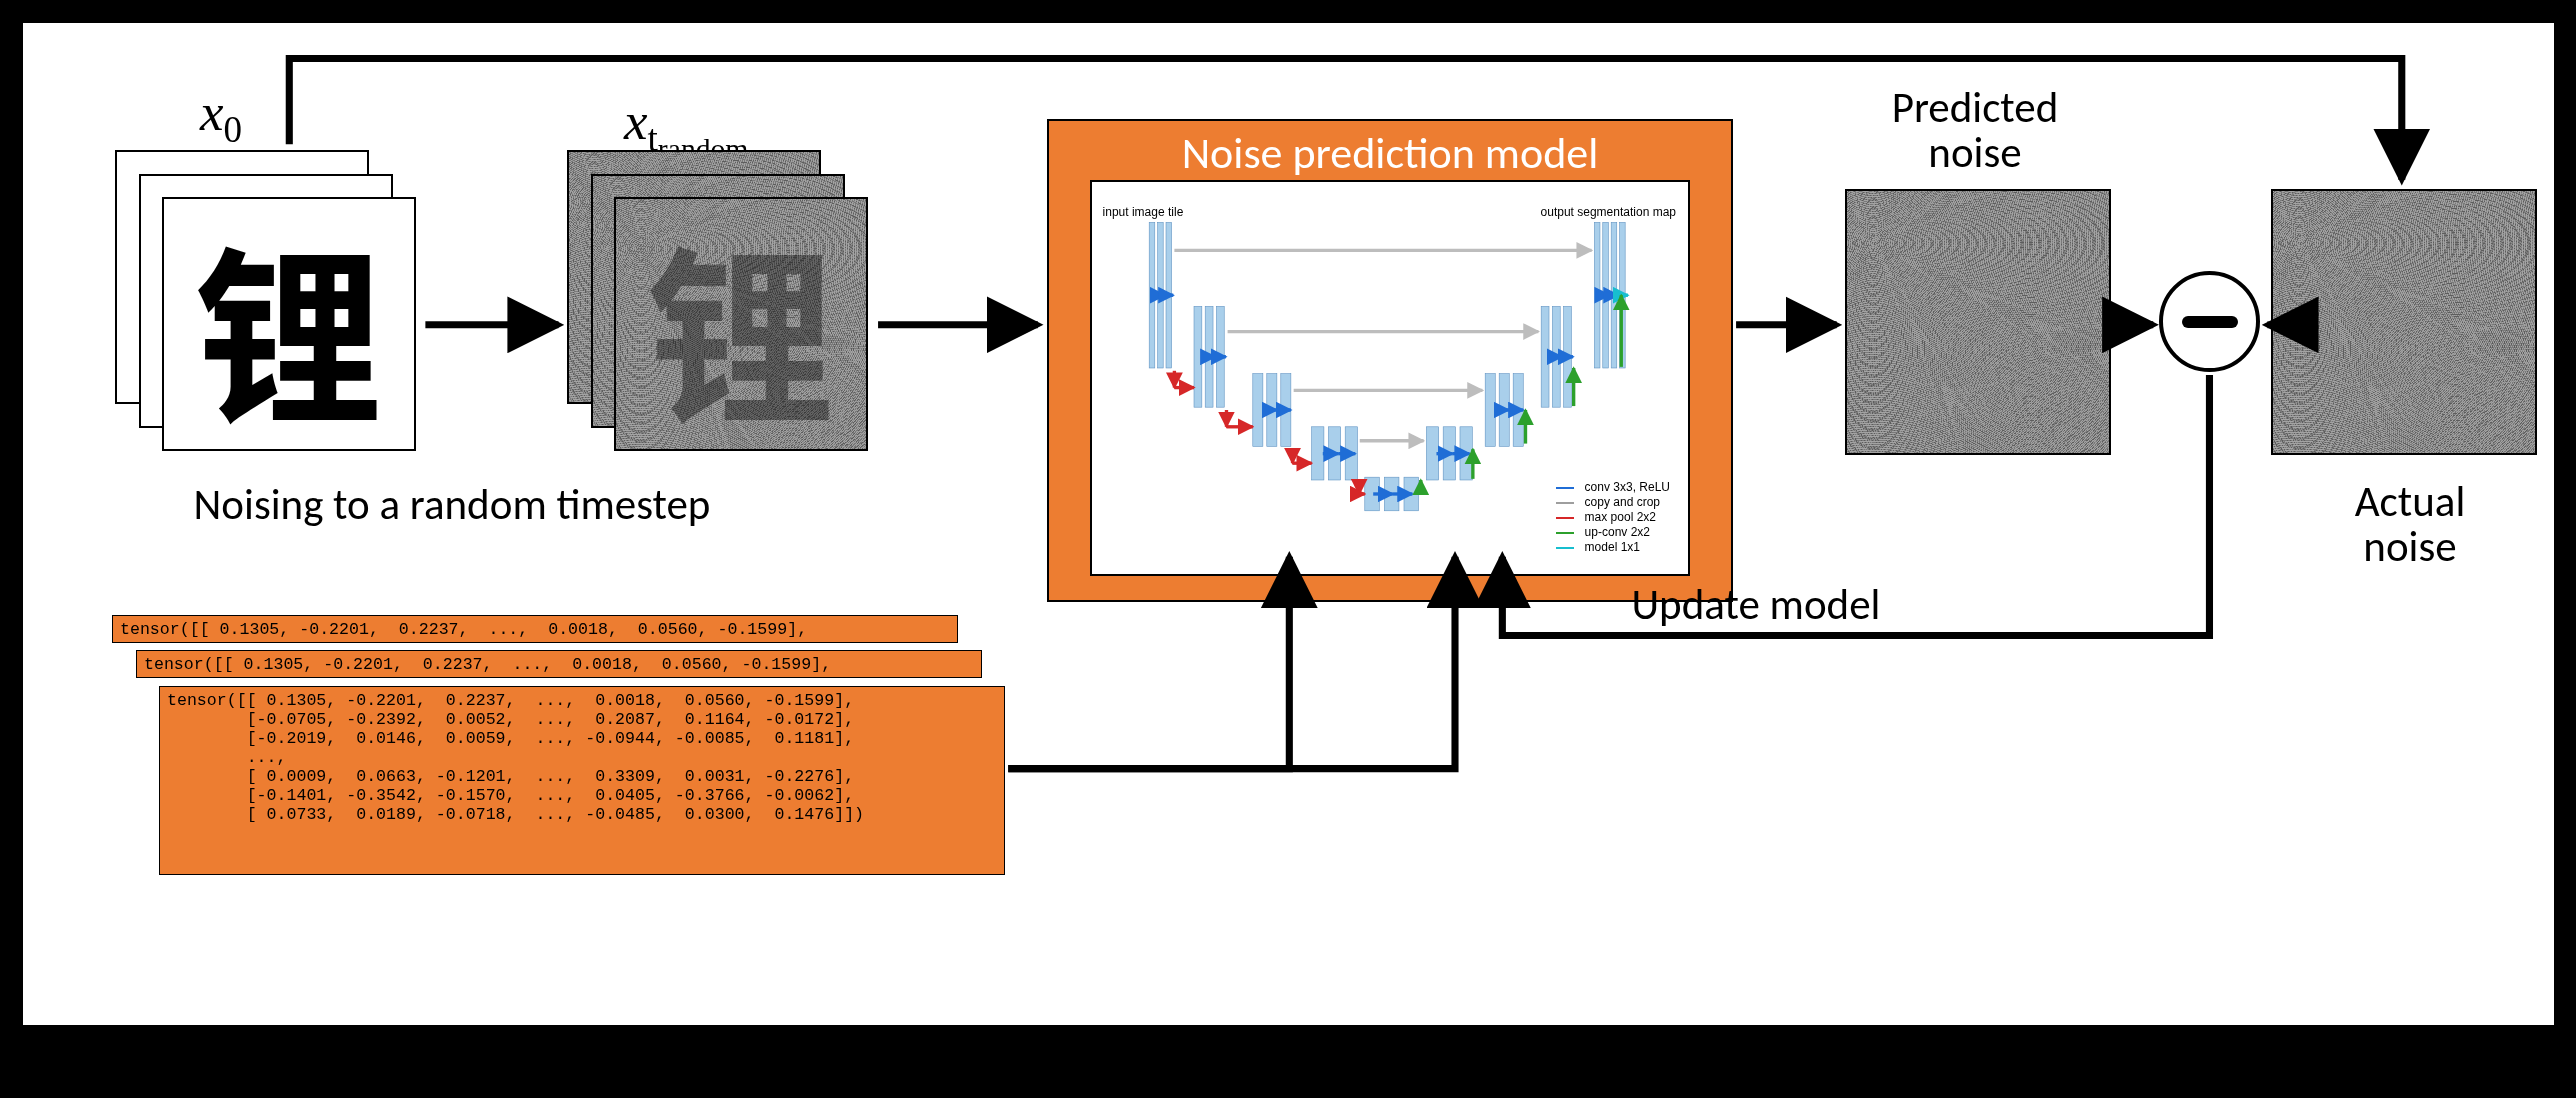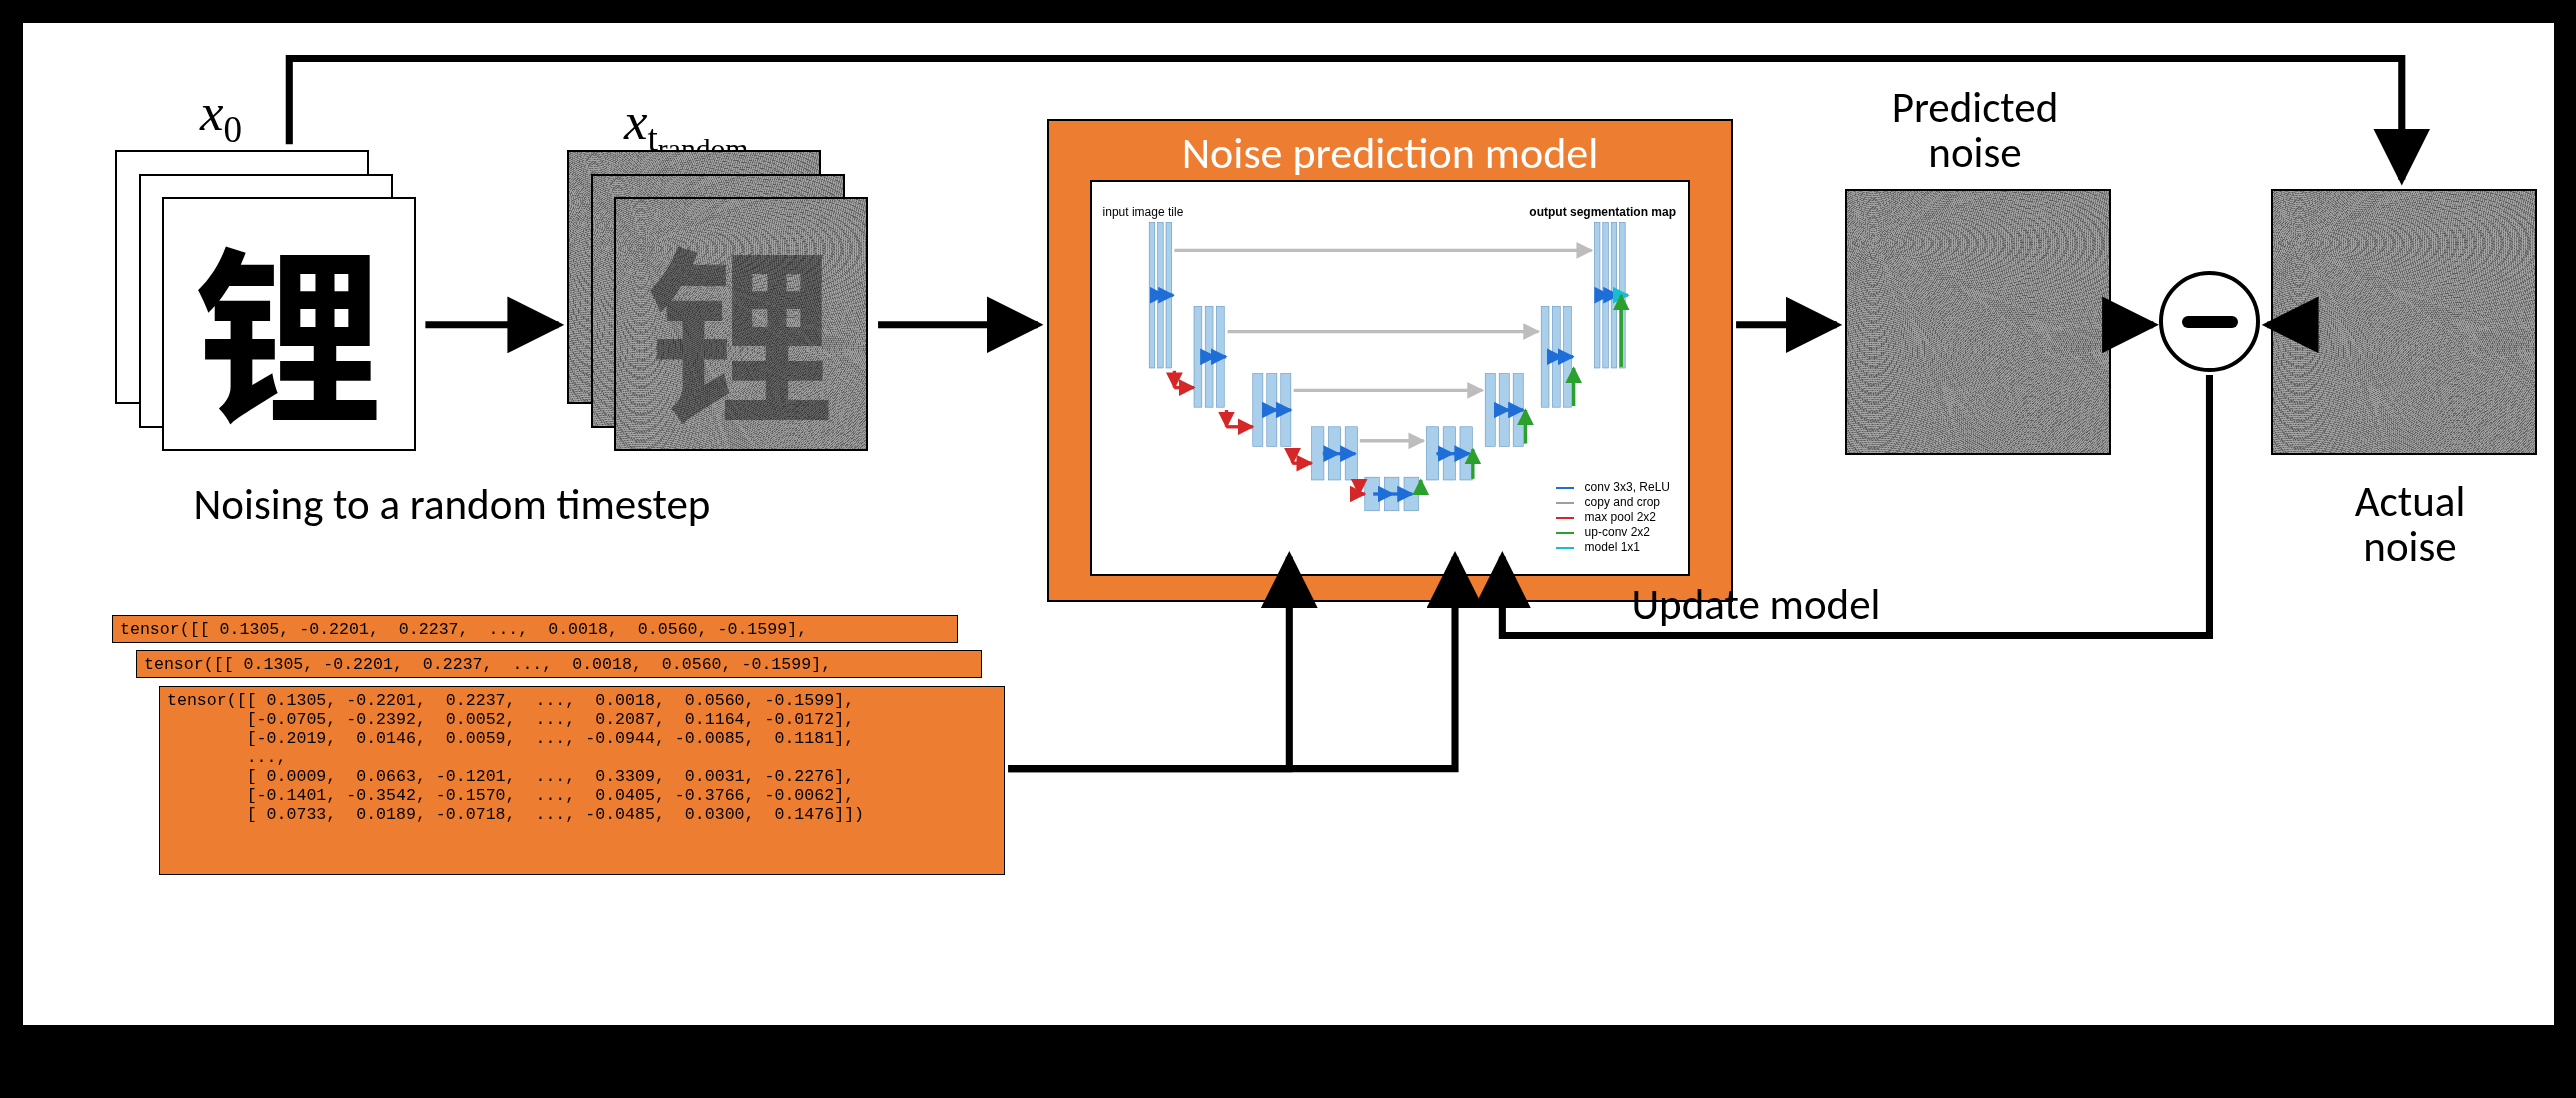--- a/index.html
+++ b/index.html
@@ -277,21 +277,21 @@
             <span>up-conv 2x2</span>
           </div>
           <div class="row">
             <span class="sw" style="background:#17becf"></span>
             <span>model 1x1</span>
           </div>
         </div>
       <div class="ulegend" style="left:10.6px;top:24px;">input
 image
 tile</div>
-      <div class="ulegend" style="right:12px;top:24px;text-align:left;font-weight:bold;">output
+      <div class="ulegend" style="right:12px;top:24px;text-align:left;">output
 segmentation
 map</div>
     </div>
   </div>
 
   <div class="label" style="position:absolute;left:1813px;top:62px;width:278px;">Predicted
 noise</div>
   <div class="stack" style="left:1822px;top:166px;">
     <div class="layer noise-bg" style="left:0;top:0;width:266px;height:266px;">
         <div class="noise-inner"></div>

